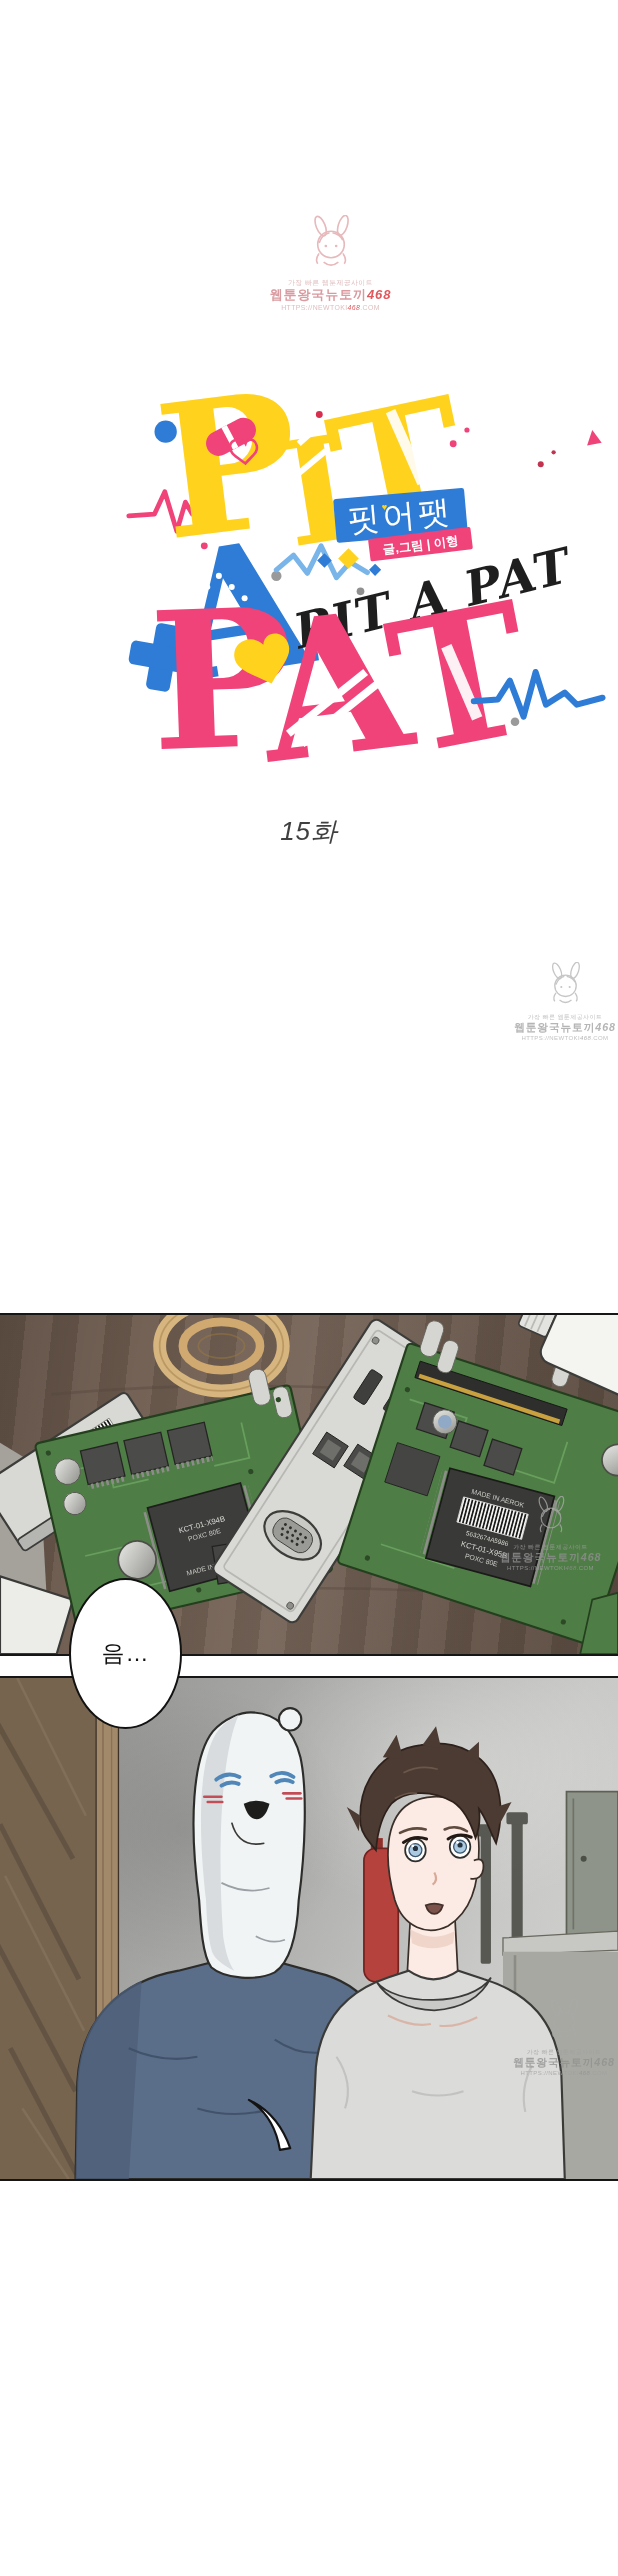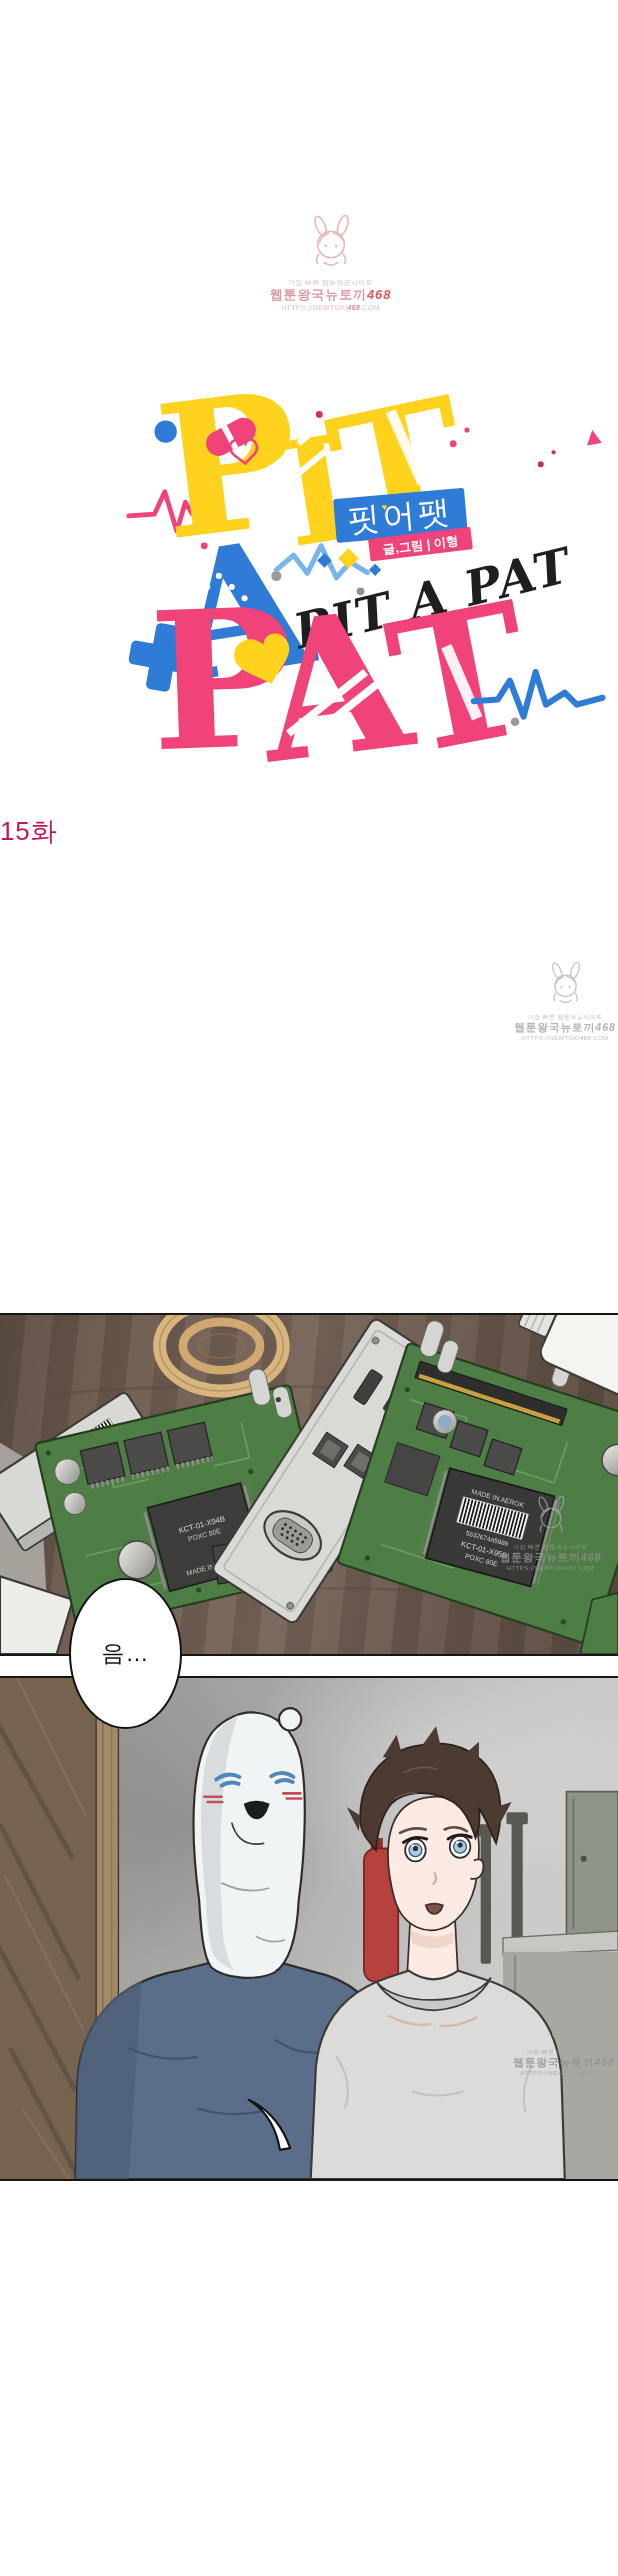--- a/index.html
+++ b/index.html
@@ -26,22 +26,22 @@
   .wm--dark .num { color:#8f8f8f; font-style:italic; }
   .wm--sm .l2 { font-size:10.7px; }
   .wm--sm .l1 { font-size:6px; }
   .wm--sm .l3 { font-size:6px; }
 
   
   .title-logo { position:absolute; left:0; top:361px; width:618px; height:404px; z-index:2; }
   .tl-letter { font-family:"DejaVu Serif", serif; font-weight:bold; }
 
   
-  .episode { position:absolute; left:0; top:814px; width:618px; 
-             font-size:26px; color:#be185d; letter-spacing:0.9px; z-index:2; }
+  .episode { position:absolute; left:0; top:814px; width:618px; text-align:center;
+             font-size:26px; color:#404040; letter-spacing:0.9px; z-index:2;font-style:italic; }
 
   
   .panel { position:absolute; left:0; width:618px; overflow:hidden;
            border-top:2.6px solid #161616; border-bottom:2.6px solid #161616; z-index:1; }
   .panel svg.panel-art { position:absolute; left:0; top:0; width:100%; height:100%; }
   .panel1 { top:1313px; height:343px;
     background:
       linear-gradient(100deg, rgba(0,0,0,.14) 0%, rgba(0,0,0,0) 22%, rgba(255,255,255,.05) 48%, rgba(0,0,0,.10) 78%, rgba(0,0,0,.18) 100%),
       repeating-linear-gradient(96deg, rgba(0,0,0,.08) 0 26px, rgba(255,255,255,.04) 26px 53px),
       #6f5c4f; }

